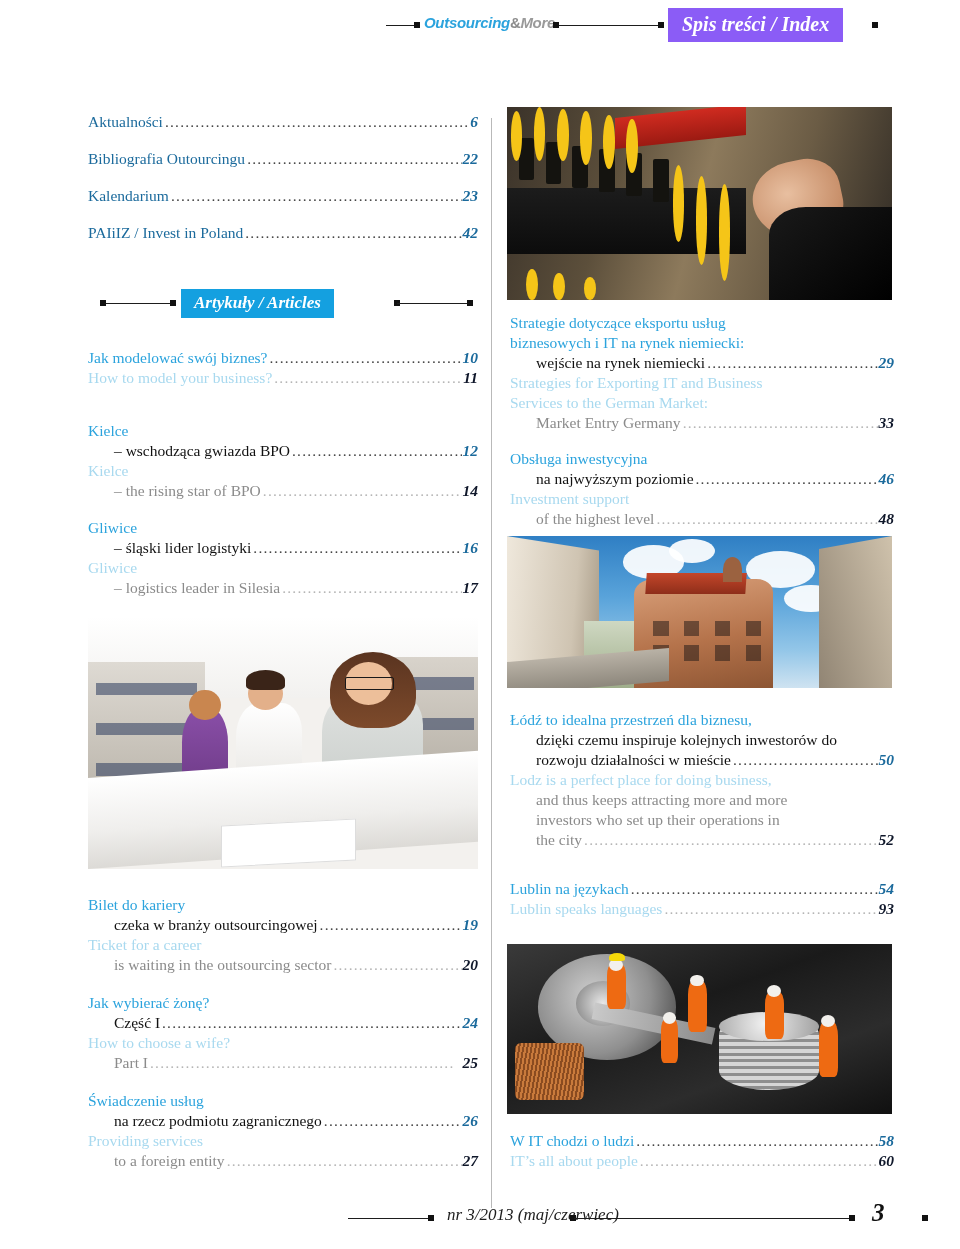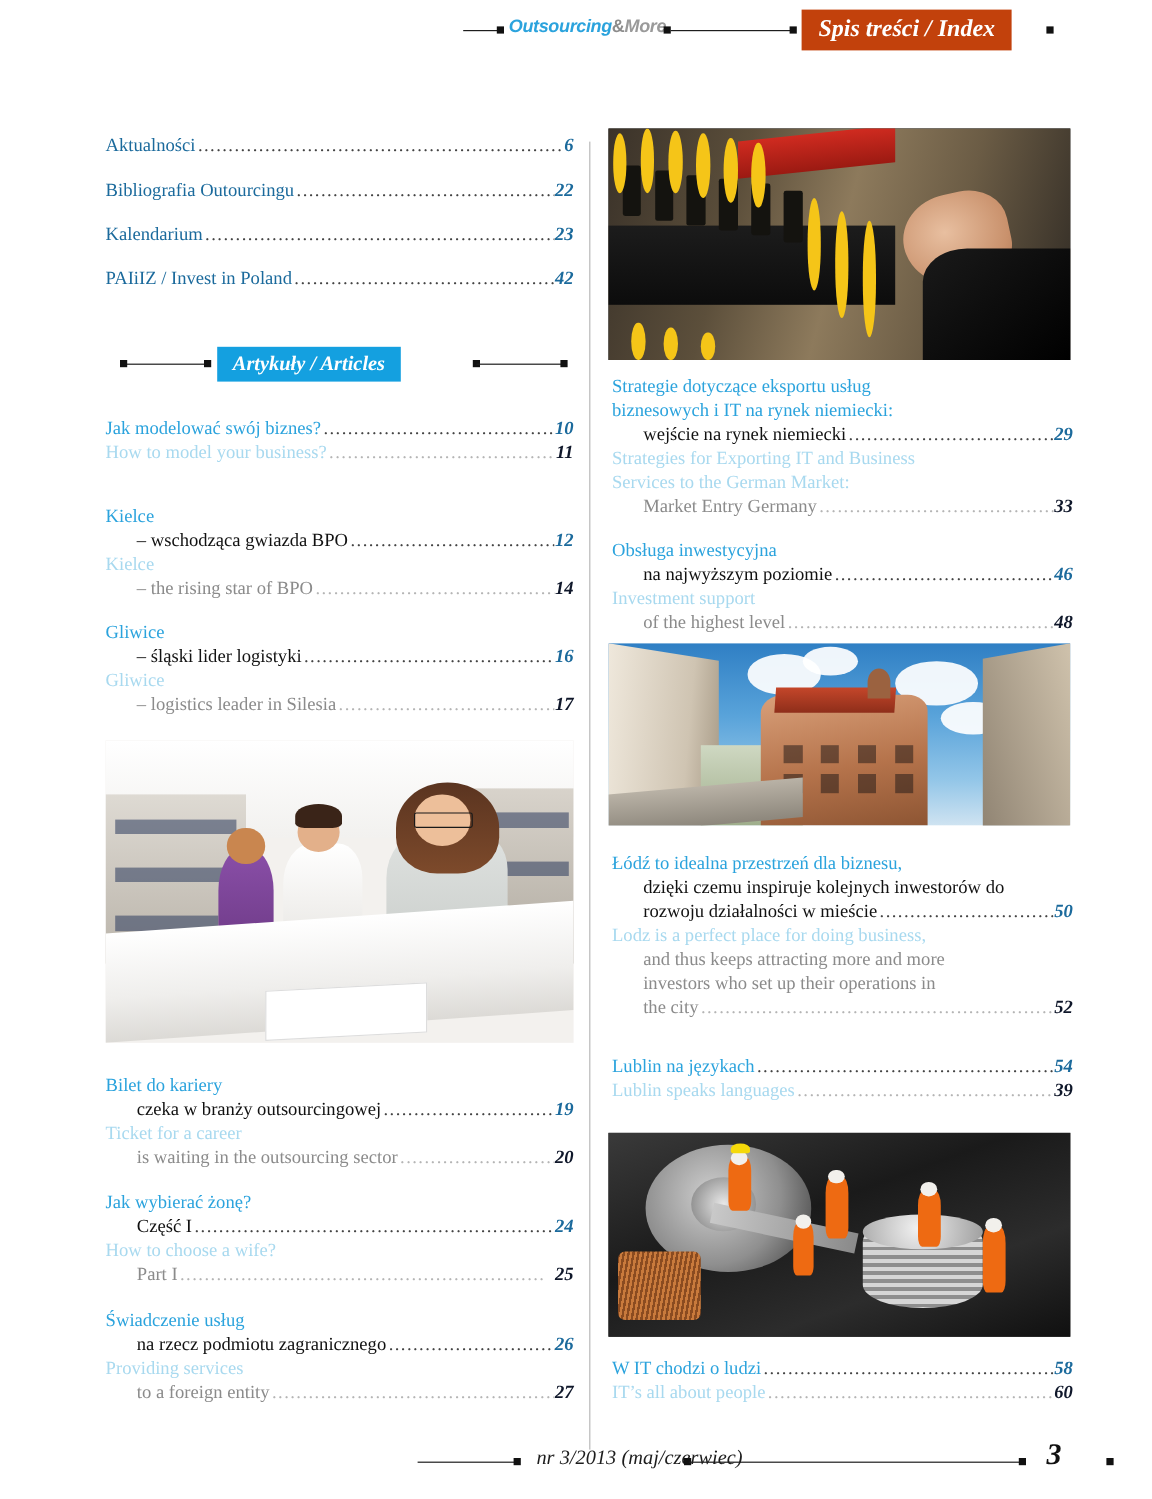--- a/index.html
+++ b/index.html
@@ -20,21 +20,21 @@
     position:absolute;left:424px;top:14px;
     font-family:"Liberation Sans", sans-serif;
     font-size:15px;font-weight:bold;font-style:italic;
     letter-spacing:-0.3px;white-space:nowrap;
   }
   .logo .a{color:#2ba3dd;}
   .logo .amp{color:#8c8c8c;font-style:normal;}
   .logo .b{color:#9a9a9a;font-weight:bold;}
   .badge-dark{
     position:absolute;left:668px;top:8px;
-    background:#c2410c;color:#ffffff;
+    background:#8b5cf6;color:#ffffff;
     font-family:"Liberation Serif", serif;
     font-style:italic;font-weight:bold;font-size:20px;
     padding:5px 14px 6px 14px;
     line-height:1.15;white-space:nowrap;
   }
 
   
   .badge-blue{
     position:absolute;
     background:#14a0e0;color:#ffffff;
@@ -477,21 +477,21 @@
 
   <div class="col colR" style="top:879px;">
     <div class="line pl-head">
       <span class="txt">Lublin na językach</span>
       <span class="dots">............................................................</span>
       <span class="pg">54</span>
     </div>
     <div class="line en-head">
       <span class="txt">Lublin speaks languages</span>
       <span class="dots">............................................................</span>
-      <span class="pg">39</span>
+      <span class="pg">93</span>
     </div>
   </div>
 
   <div class="photo img-hdd" style="left:507px;top:944px;width:385px;height:170px;">
     <div class="body"></div>
     <div class="platter"></div>
     <div class="hub"></div>
     <div class="ribbon"></div>
     <div class="arm"></div>
     <div class="stack"></div>

